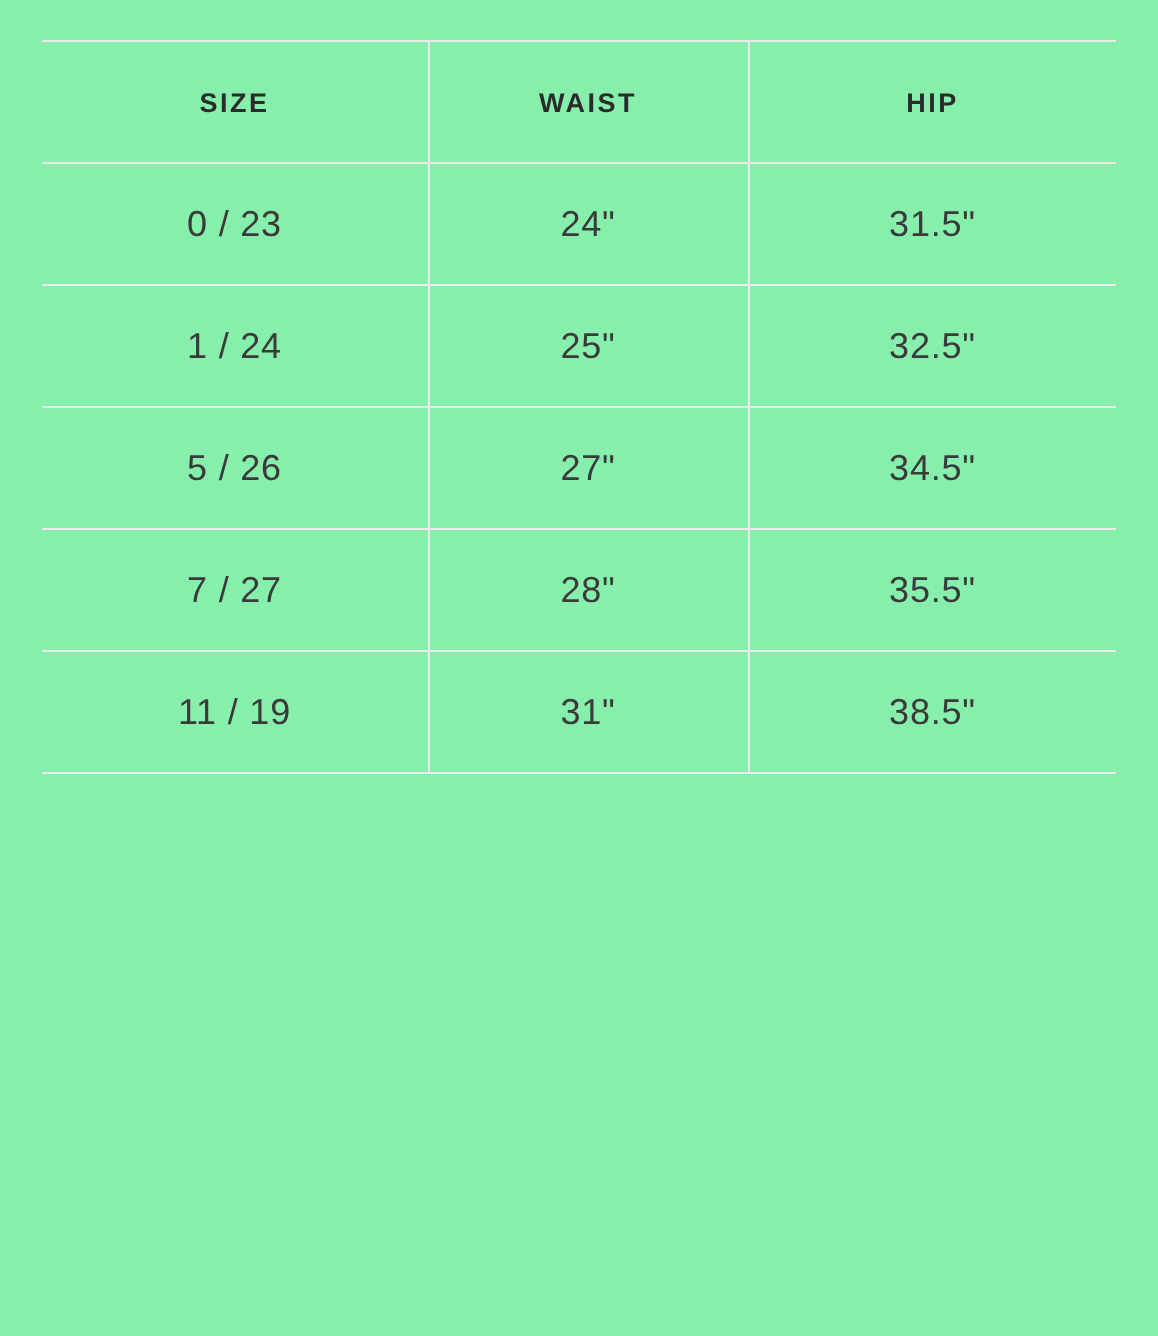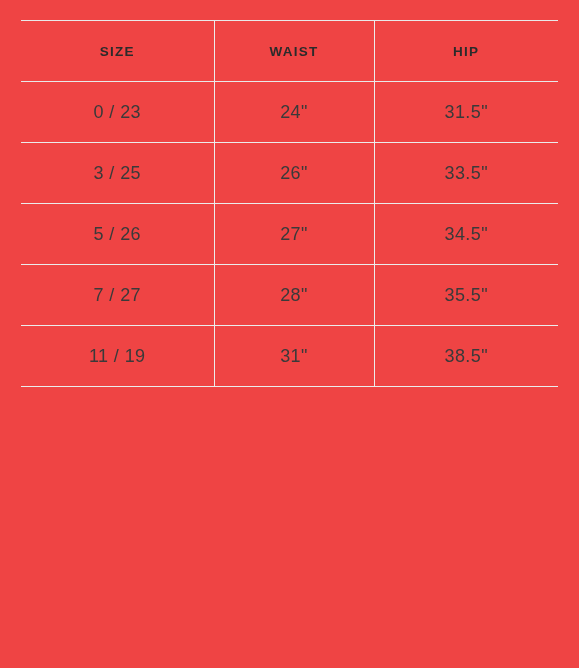--- a/index.html
+++ b/index.html
@@ -12,21 +12,21 @@
     height: 668px;
     overflow: hidden;
     font-family: "Liberation Sans", sans-serif;
     -webkit-font-smoothing: antialiased;
   }
 
   .page {
     position: relative;
     width: 579px;
     height: 668px;
-    background: #ef4444;
+    background: #86efac;
   }
 
   
   .size-table {
     position: absolute;
     left: 21px;
     top: 20px;
     width: 537px;
     border-collapse: collapse;
     table-layout: fixed;
@@ -101,23 +101,23 @@
       </tr>
     </thead>
 
     <tbody>
       <tr>
         <td>0 / 23</td>
         <td class="div-l">24"</td>
         <td class="div-l">31.5"</td>
       </tr>
       <tr>
-        <td>3 / 25</td>
-        <td class="div-l">26"</td>
-        <td class="div-l">33.5"</td>
+        <td>1 / 24</td>
+        <td class="div-l">25"</td>
+        <td class="div-l">32.5"</td>
       </tr>
       <tr>
         <td>5 / 26</td>
         <td class="div-l">27"</td>
         <td class="div-l">34.5"</td>
       </tr>
       <tr>
         <td>7 / 27</td>
         <td class="div-l">28"</td>
         <td class="div-l">35.5"</td>

